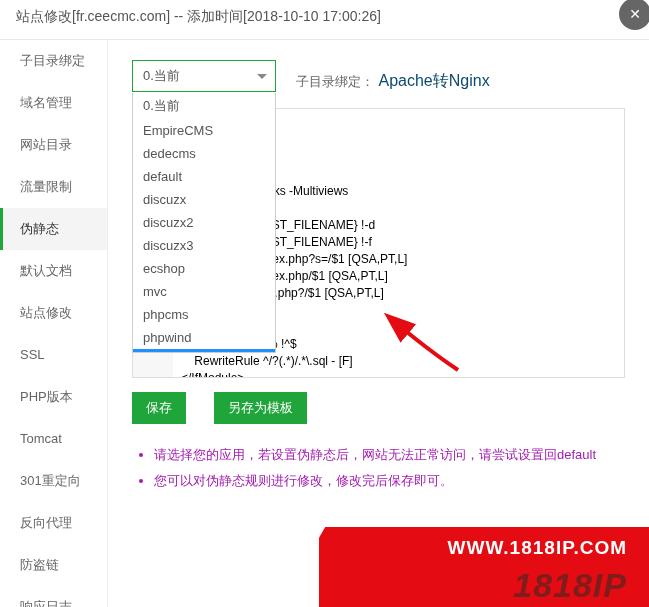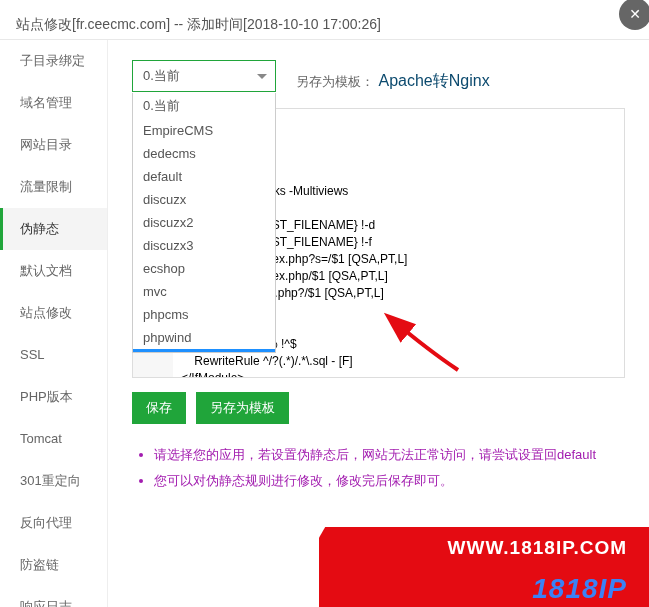--- a/index.html
+++ b/index.html
@@ -1,44 +1,44 @@
 <!DOCTYPE html>
 <html><head>
 <meta charset="utf-8">
 <style>
 *{box-sizing:border-box;margin:0;padding:0;font-family:"Microsoft YaHei",Arial,sans-serif}
 body{background:#fff;width:649px;height:607px;overflow:hidden;position:relative}
-.titlebar{height:40px;background:#fff;color:#555;font-size:14px;padding:16px 16px;border-bottom:1px solid #e8e8e8;position:relative}
+.titlebar{height:40px;background:#fff;color:#555;font-size:14px;padding:8px 16px;border-bottom:1px solid #e8e8e8;position:relative}
 .close-btn{position:absolute;top:-2px;right:-2px;width:32px;height:32px;border-radius:50%;background:#666;color:#fff;display:flex;align-items:center;justify-content:center;cursor:pointer;font-size:14px}
 .body{display:flex;height:calc(100% - 40px)}
 .sidebar{width:108px;background:#fff;border-right:1px solid #eee;overflow:hidden}
 .side-item{height:42px;line-height:42px;padding-left:20px;font-size:13px;color:#666;cursor:pointer}
 .side-item.active{background:#f4f4f4;border-left:3px solid #20a53a;color:#333;padding-left:17px}
 .main{flex:1;padding:20px 24px;position:relative;overflow:hidden}
 .toprow{display:flex;align-items:flex-end;gap:20px;margin-bottom:16px}
 .select-wrap{position:relative;width:144px}
 .select-display{width:144px;height:32px;border:1px solid #20a53a;padding:0 26px 0 10px;font-size:13px;color:#555;background:#fff;cursor:pointer;display:flex;align-items:center;position:relative}
 .select-display::after{content:"";position:absolute;right:8px;top:13px;border:5px solid transparent;border-top-color:#888}
 .dropdown{position:absolute;top:33px;left:0;width:144px;background:#fff;border:1px solid #ccc;border-top:none;z-index:10;max-height:260px;overflow:auto}
 .dd-item{padding:4px 10px;font-size:13px;color:#555;cursor:pointer}
 .dd-item.hover{background:#1e90ff;color:#fff}
 .label1{font-size:13px;color:#666}
 .link{color:#0c4a6e;cursor:pointer}
 .editor{border:1px solid #ddd;height:270px;background:#fff;font-family:Consolas,monospace;font-size:12px;color:#333;position:relative;overflow:hidden}
 .gutter{position:absolute;left:0;top:0;bottom:0;width:40px;background:#f7f7f7;color:#999;text-align:right;padding:6px 6px 0 0;line-height:17px;font-size:11px}
 .code{position:absolute;left:40px;right:0;top:0;bottom:0;padding:6px 8px;line-height:17px;white-space:pre;color:#000}
-.btnrow{margin-top:14px;display:flex;gap:10px}
+.btnrow{margin-top:14px;display:flex;gap:28px}
 .btn{height:32px;padding:0 14px;background:#20a53a;color:#fff;border:none;font-size:13px;cursor:pointer}
 .tips{margin-top:22px;color:#a21caf;font-size:13px}
 .tips li{list-style:disc;margin-left:22px;margin-bottom:8px}
 .arrow{position:absolute;left:270px;top:270px;pointer-events:none}
 .banner{position:absolute;right:0;bottom:0;width:330px;height:80px;overflow:hidden}
 .banner::before{content:"";position:absolute;inset:-40px -40px 0 -40px;background:#e40b12;transform:skewX(-30deg);transform-origin:bottom right}
 .banner .txt1{position:absolute;right:22px;top:10px;color:#fff;font-size:19px;font-weight:bold;letter-spacing:1px}
-.banner .txt2{position:absolute;right:22px;bottom:2px;color:#3b82f6;font-size:28px;font-weight:900;font-style:italic;letter-spacing:1px}
+.banner .txt2{position:absolute;right:22px;bottom:2px;color:#7f1d1d;font-size:34px;font-weight:900;font-style:italic;letter-spacing:1px}
 </style>
 </head>
 <body>
 
 <div class="titlebar">
   <span>站点修改[fr.ceecmc.com] -- 添加时间[2018-10-10 17:00:26]</span>
   <div class="close-btn">✕</div>
 </div>
 
 <div class="body">
@@ -74,21 +74,21 @@
             <div class="dd-item">discuzx2</div>
             <div class="dd-item">discuzx3</div>
             <div class="dd-item">ecshop</div>
             <div class="dd-item">mvc</div>
             <div class="dd-item">phpcms</div>
             <div class="dd-item">phpwind</div>
             <div class="dd-item hover">thinkphp</div>
           </div>
       </div>
       <div>
-        <span class="label1">另存为模板：</span>
+        <span class="label1">子目录绑定：</span>
         <span class="link">Apache转Nginx</span>
       </div>
     </div>
 
     <div class="editor">
       <div class="gutter" id="gutter">1
 2
 3
 4
 5

